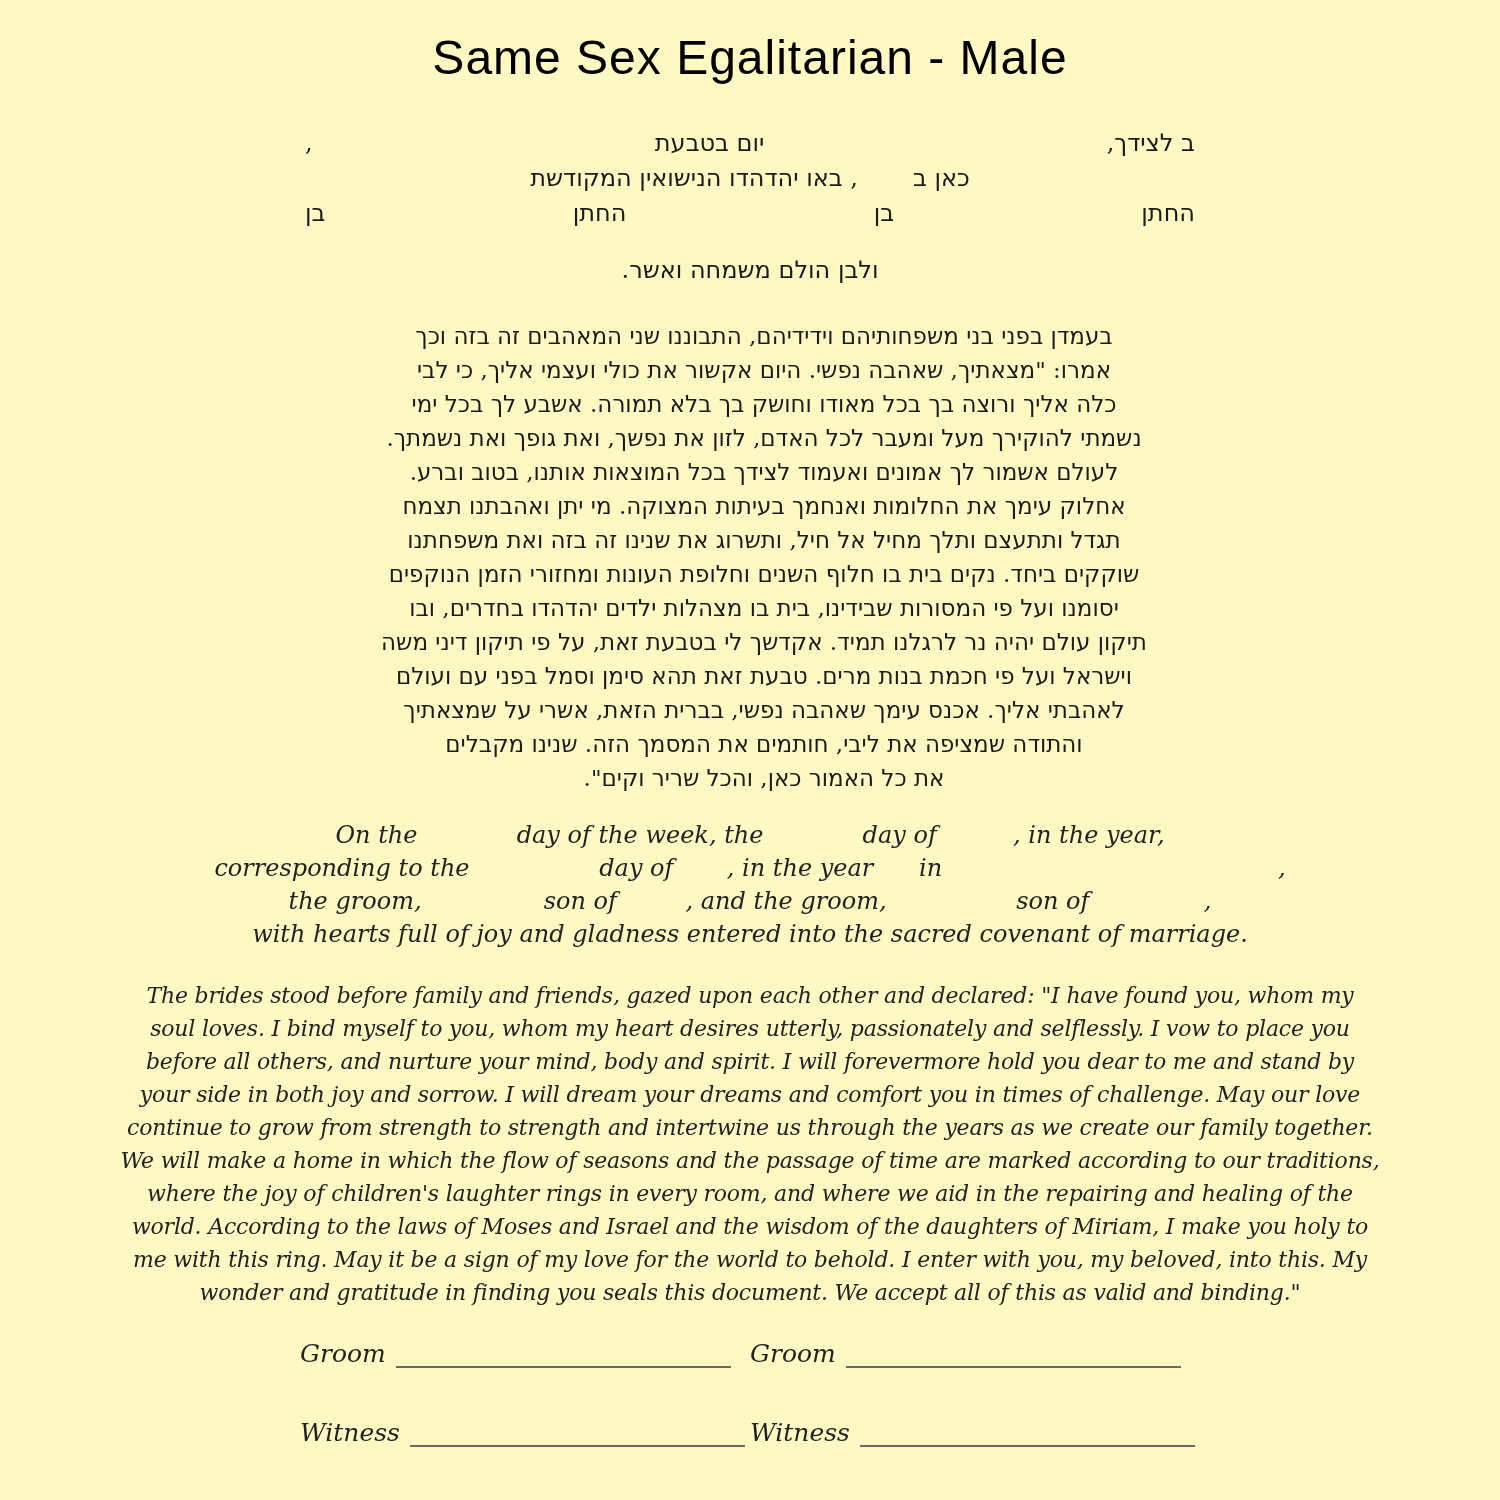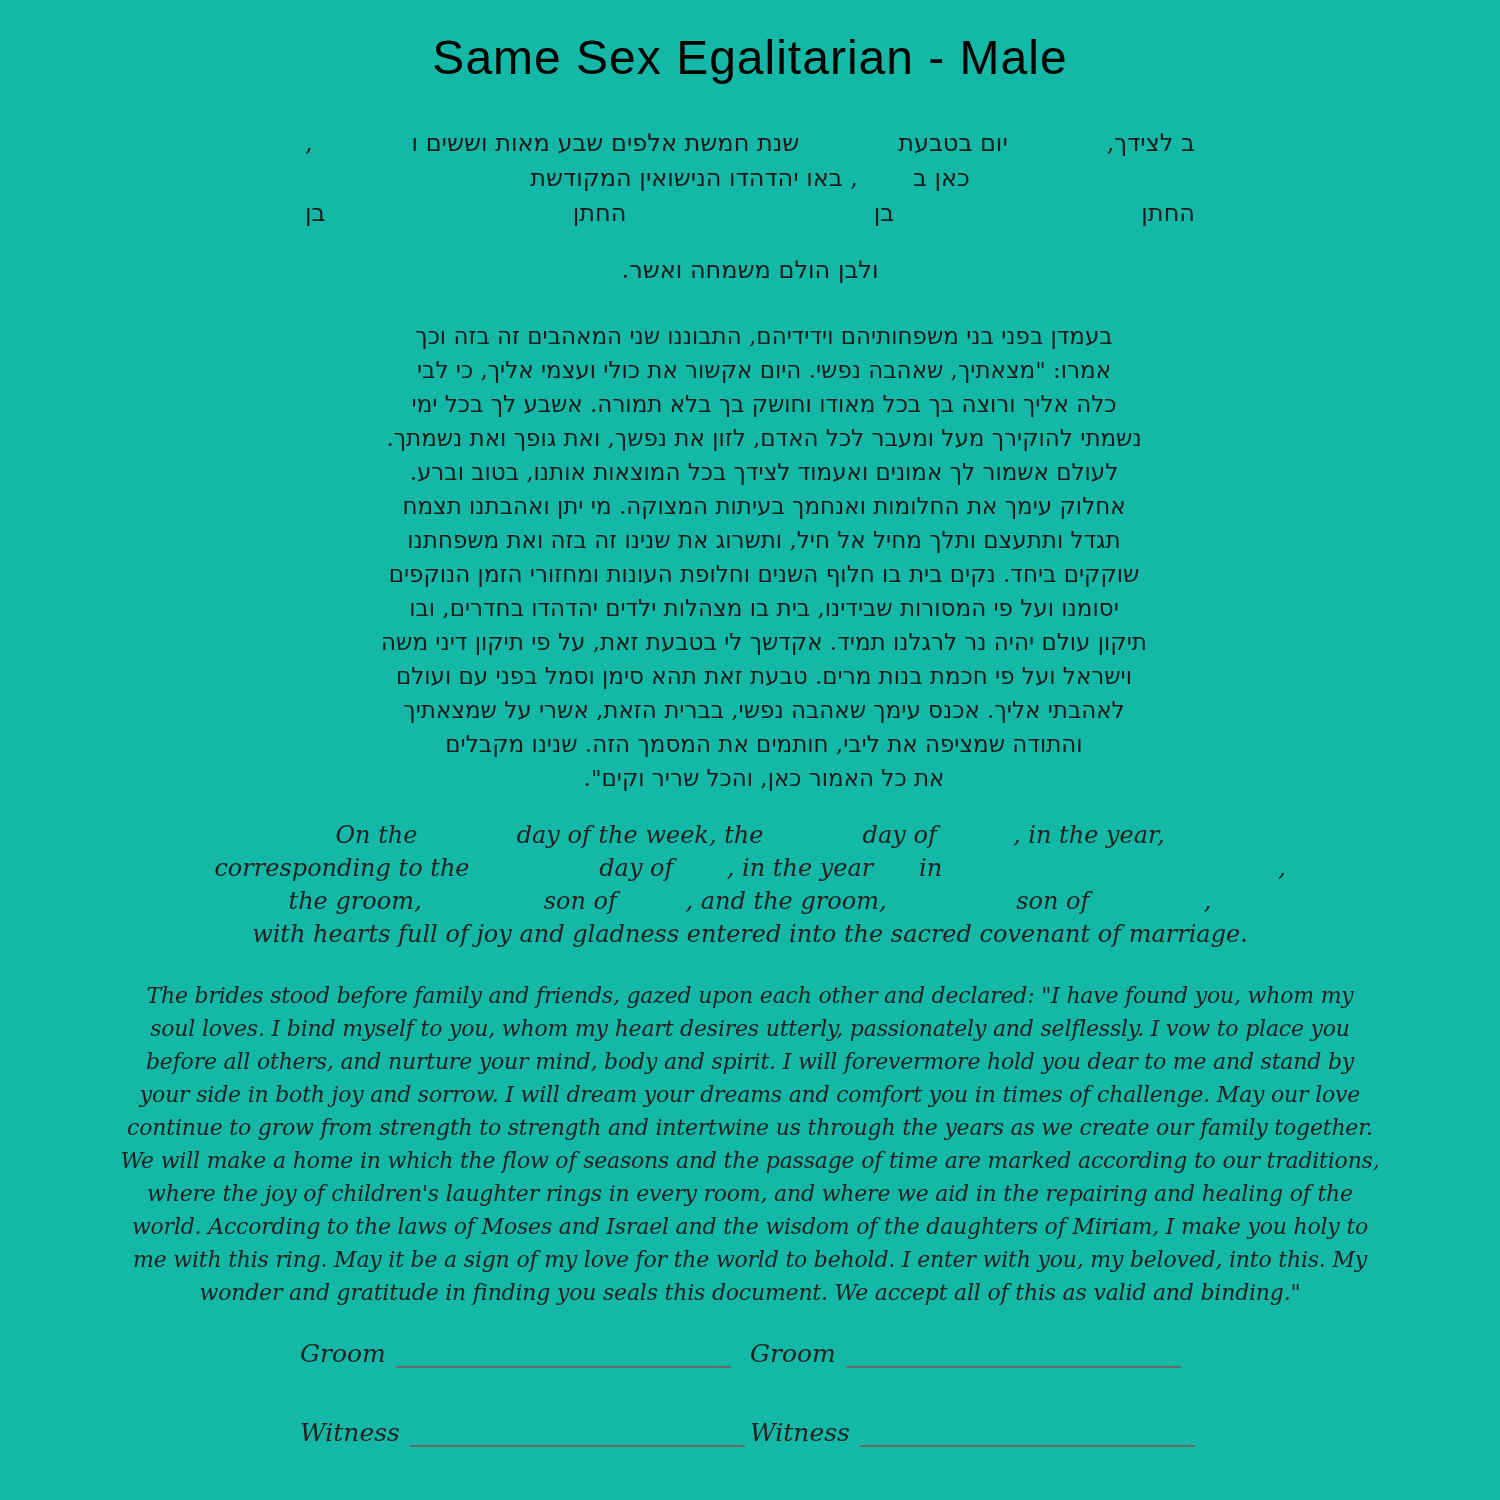--- a/index.html
+++ b/index.html
@@ -1,19 +1,19 @@
 <!DOCTYPE html>
 <html><head>
 <meta charset="utf-8">
 <style>
   html,body { margin:0; padding:0; background:#ffffff; }
   .page {
     position:relative;
     width:1500px; height:1500px;
-    background:#14b8a6;
+    background:#fef9c3;
     overflow:hidden;
     font-family:"Liberation Sans", sans-serif;
     color:#111;
   }
   .title {
     margin-top:30px;
     text-align:center;
     font-size:48px;
     letter-spacing:1px;
     color:#000;
@@ -83,21 +83,20 @@
 <body>
 
 <div class="page">
 
   <div class="title">Same Sex Egalitarian - Male</div>
 
   <div class="heb heb-fill">
     <div class="fill-row">
       <span>ב לצידך,</span>
       <span>יום בטבעת</span>
-      <span>שנת חמשת אלפים שבע מאות וששים ו</span>
       <span>,</span>
     </div>
     <div class="fill-row-center">
       <span>כאן ב</span>
       <span class="spacer-55"></span>
       <span>, באו יהדהדו הנישואין המקודשת</span>
     </div>
     <div class="fill-row">
       <span>החתן</span>
       <span>בן</span>

